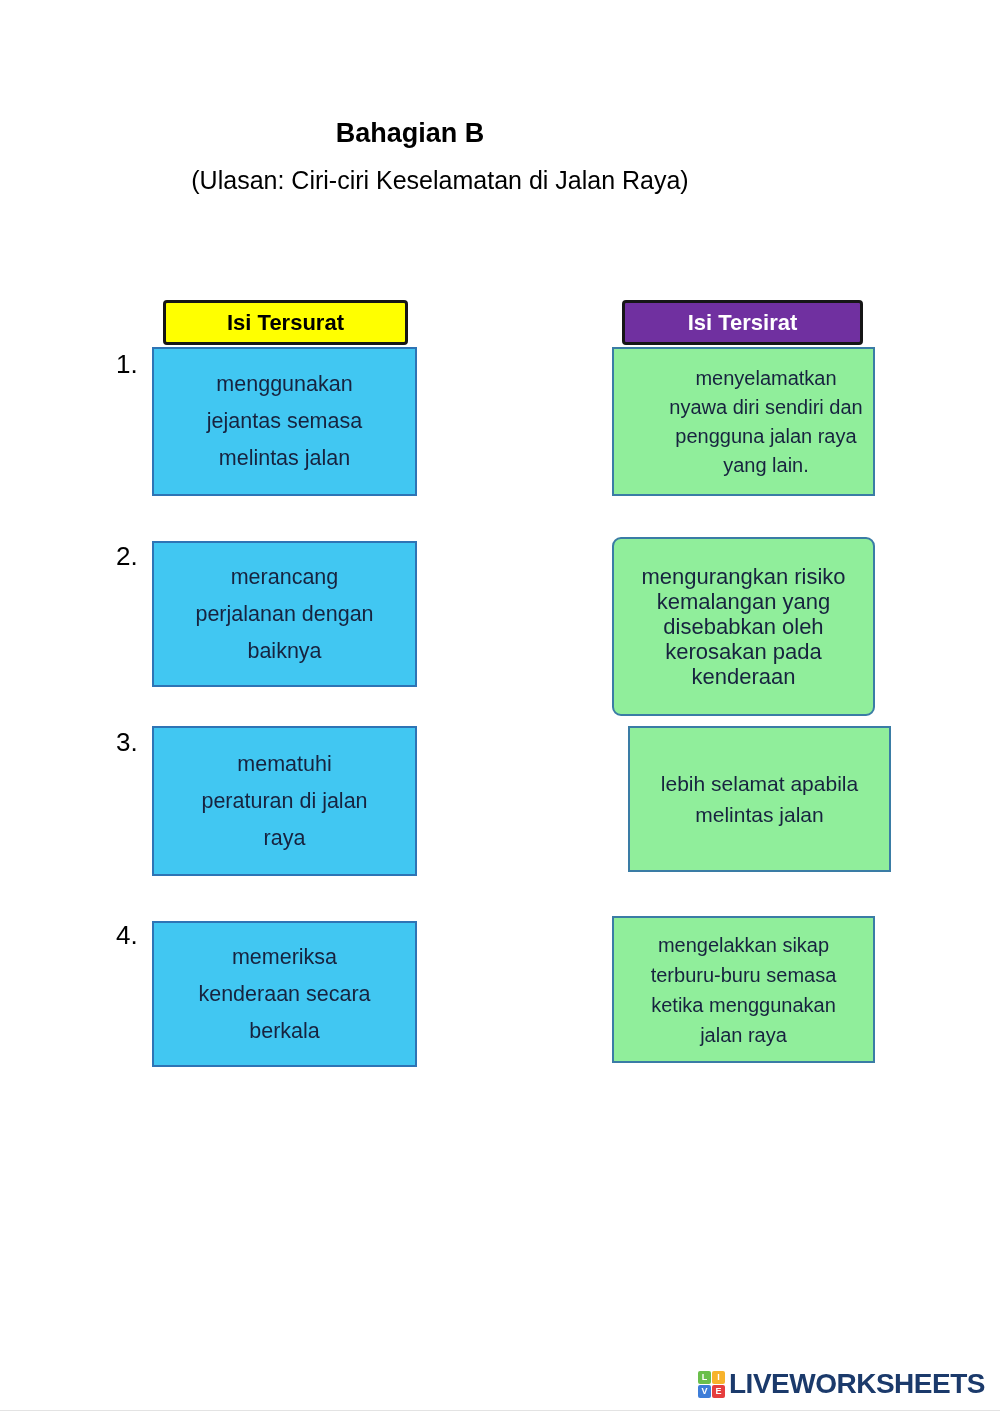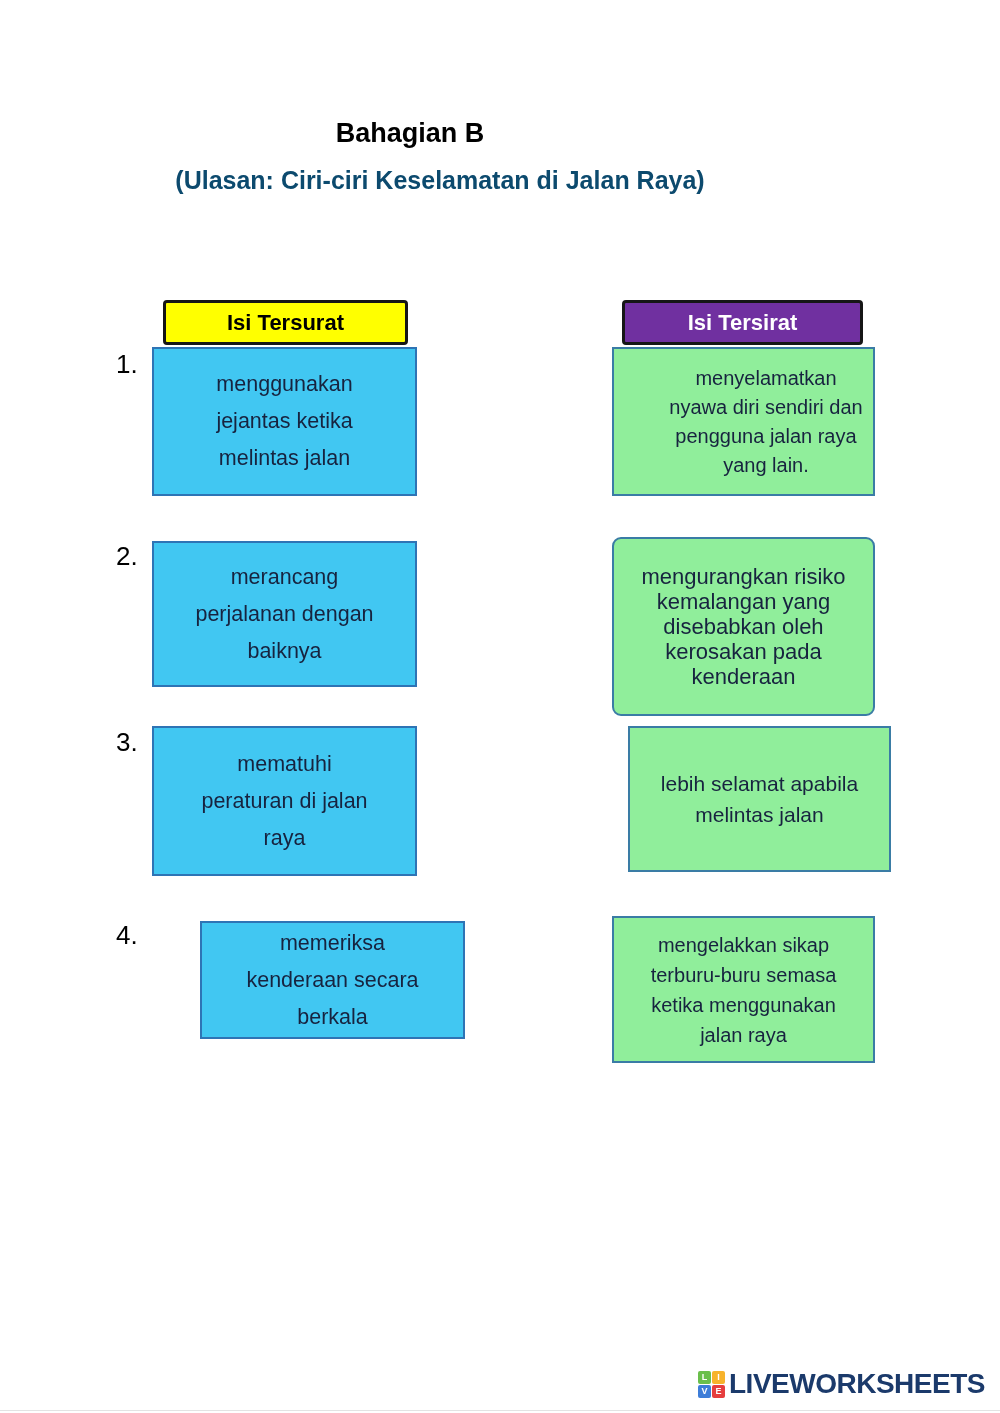--- a/index.html
+++ b/index.html
@@ -12,21 +12,21 @@
     color:#000;
   }
   .page{position:absolute;inset:0;}
 
   .title{
     position:absolute;top:118px;left:9px;width:802px;
     text-align:center;font-size:27px;font-weight:bold;color:#000;
   }
   .subtitle{
     position:absolute;top:166px;left:0;width:880px;
-    text-align:center;font-size:25px;font-weight:bold;color:#0c4a6e;
+    text-align:center;font-size:25px;font-weight:normal;color:#000000;
   }
   .instruction{
     position:absolute;top:256px;left:122px;
     font-size:21px;color:#000;text-decoration:underline;
     text-underline-offset:4px;
   }
 
   .col-header{
     position:absolute;top:300px;height:45px;
     display:flex;align-items:center;justify-content:center;
@@ -57,21 +57,21 @@
     background:#41c7f2;border:2px solid #2e74b5;
     font-size:21.5px;line-height:37px;
   }
   .box.green{
     left:612px;width:263px;
     background:#90ee9b;border:2px solid #3a7ca5;
   }
   .blue-1{top:347px;height:149px;}
   .blue-2{top:541px;height:146px;}
   .blue-3{top:726px;height:150px;}
-  .blue-4{top:921px;height:118px;margin-left:48px;}
+  .blue-4{top:921px;height:146px;}
 
   .green-1{top:347px;height:149px;font-size:20px;line-height:29px;padding-left:45px;}
   .green-2{top:537px;height:179px;font-size:22px;line-height:25px;border-radius:9px;}
   .green-3{top:726px;height:146px;font-size:21px;line-height:31px;margin-left:16px;}
   .green-4{top:916px;height:147px;font-size:20px;line-height:30px;}
 
   .footer{
     position:absolute;top:1368px;left:698px;height:32px;
     display:flex;align-items:center;gap:4px;
   }
@@ -104,21 +104,21 @@
 
   <div class="col-header yellow">Isi Tersurat</div>
   <div class="col-header purple">Isi Tersirat</div>
 
   <div class="row-num num-1">1.</div>
   <div class="row-num num-2">2.</div>
   <div class="row-num num-3">3.</div>
   <div class="row-num num-4">4.</div>
 
   <div class="box blue blue-1">menggunakan
-jejantas ketika
+jejantas semasa
 melintas jalan</div>
   <div class="box blue blue-2">merancang
 perjalanan dengan
 baiknya</div>
   <div class="box blue blue-3">mematuhi
 peraturan di jalan
 raya</div>
   <div class="box blue blue-4">memeriksa
 kenderaan secara
 berkala</div>

